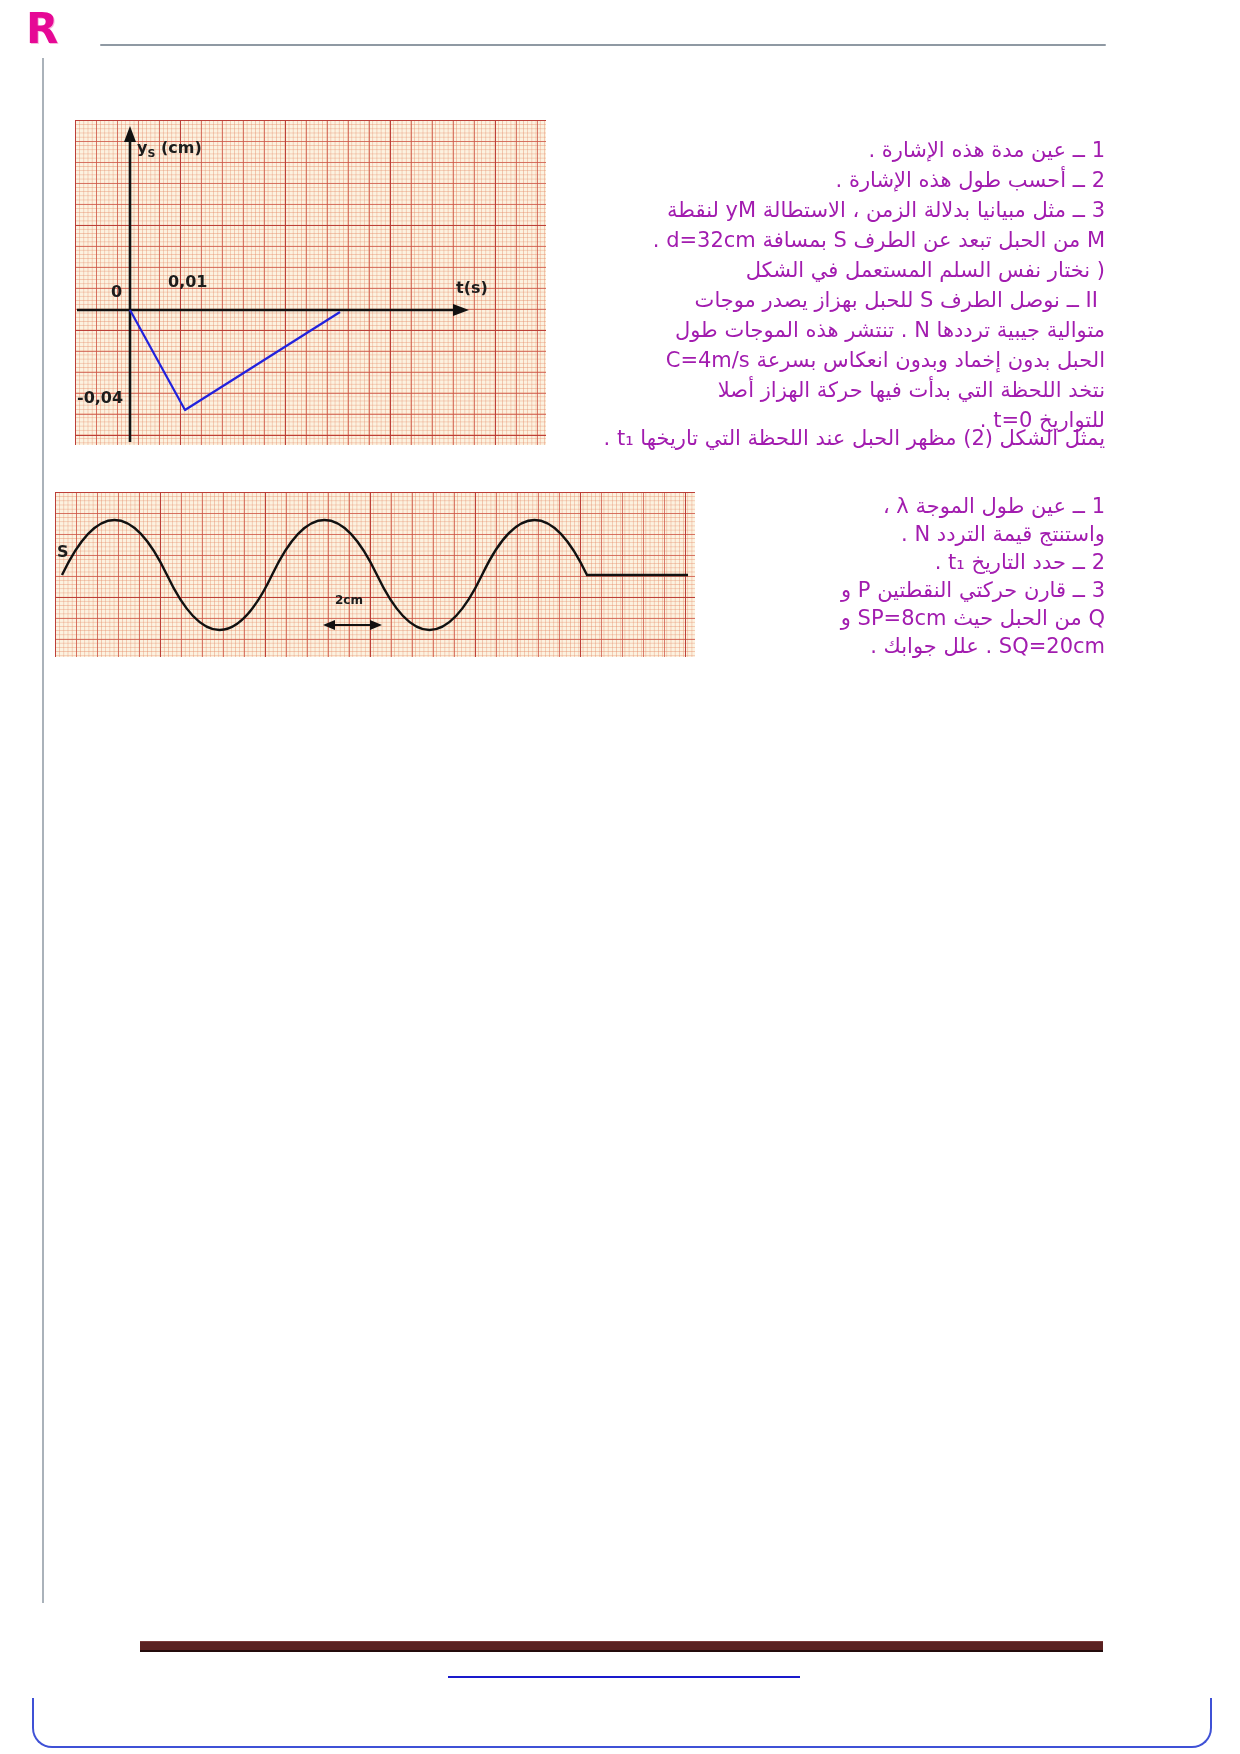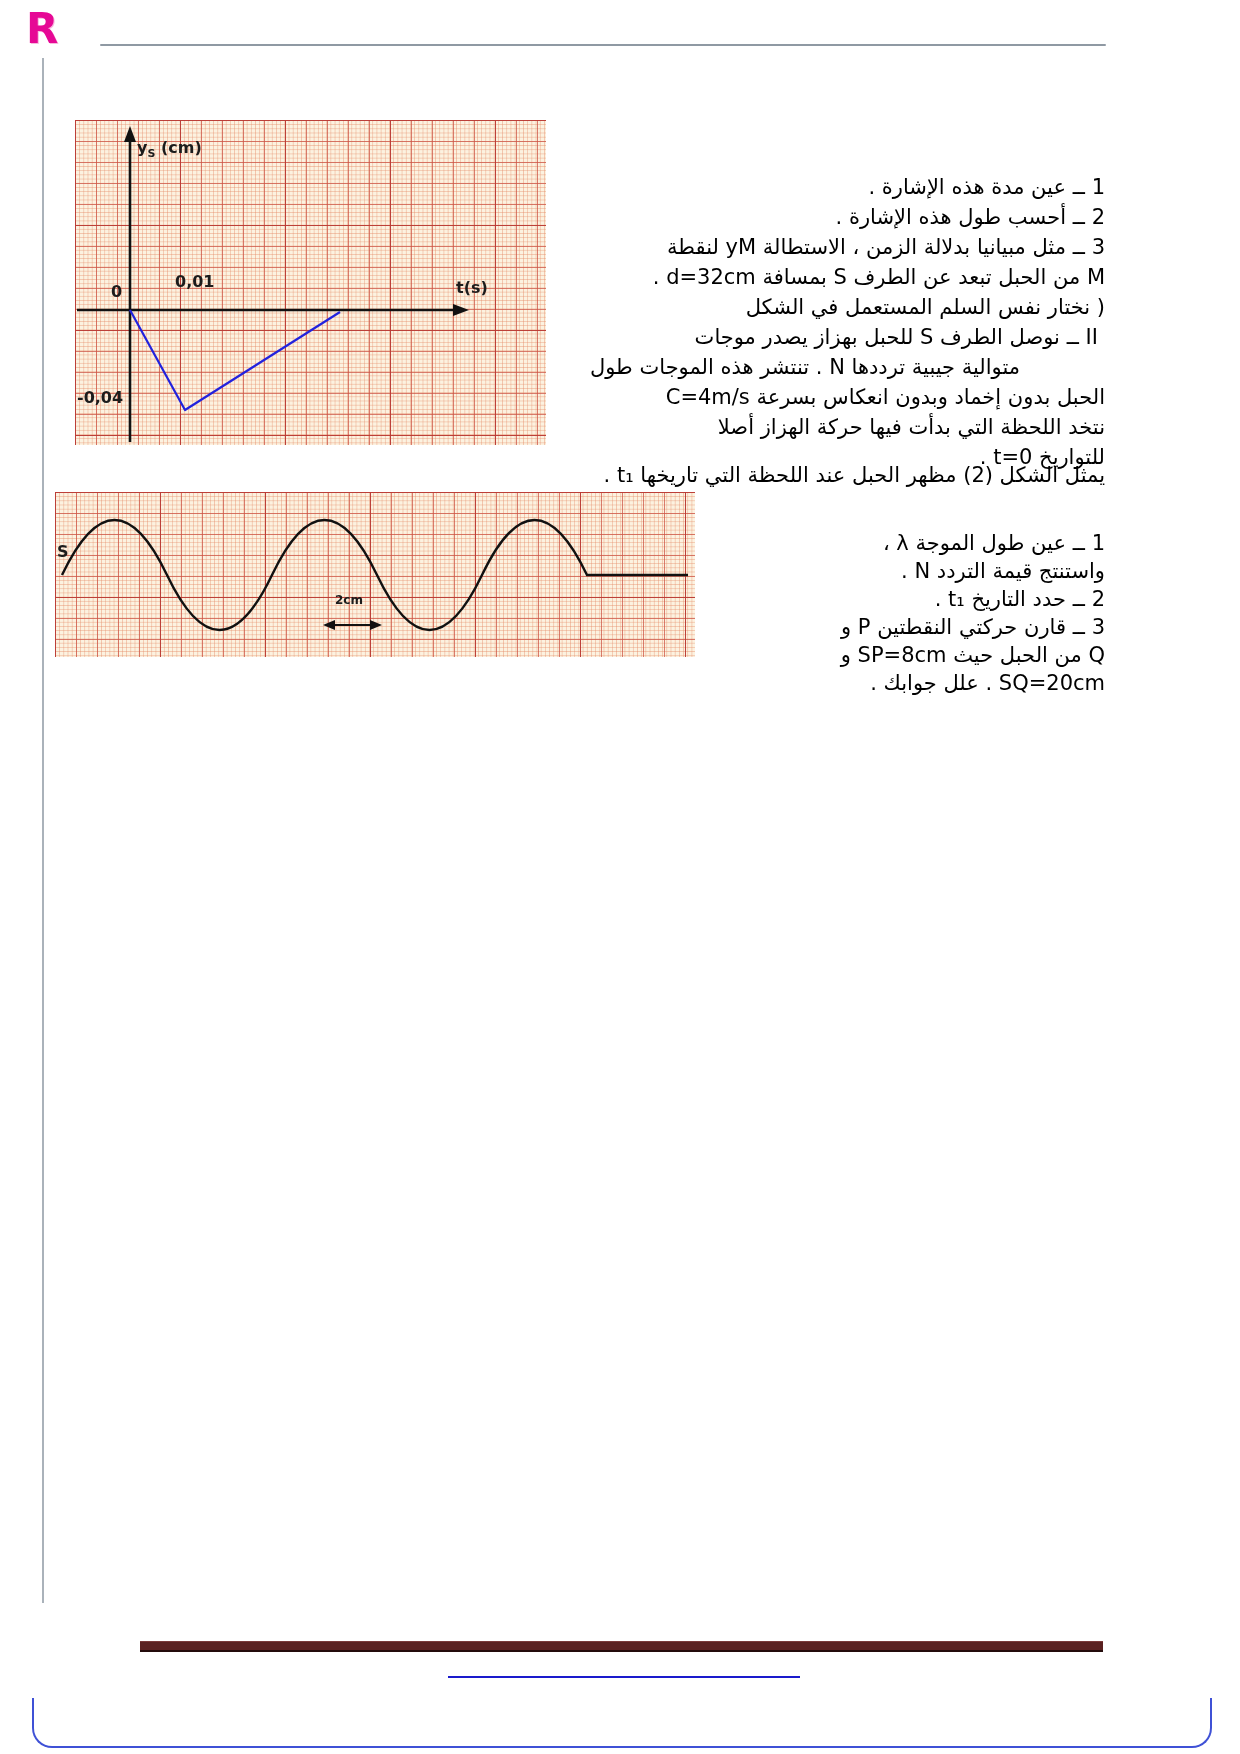--- a/index.html
+++ b/index.html
@@ -35,21 +35,21 @@
     background-size:105px 105px,105px 105px,21px 21px,21px 21px,4.2px 4.2px,4.2px 4.2px;
   }
   .graph-paper svg{position:absolute;left:0;top:0;}
   .glabel{
     position:absolute;font-weight:bold;font-size:16px;color:#1c1c1c;white-space:nowrap;
   }
   .glabel sub{font-size:11px;}
   
   .txt{
     position:absolute;direction:rtl;text-align:right;white-space:nowrap;
-    font-size:21px;color:#000000;line-height:28px;margin-top:37px;
+    font-size:21px;color:#a21caf;line-height:28px;
   }
   .footer-bar{
     left:140px;top:1641px;width:963px;height:8px;
     background:#5a2121;border-bottom:2px solid #240c0c;border-top:1px solid #7a3a3a;
   }
   .footer-underline{
     left:448px;top:1676px;width:352px;height:2px;background:#1a1acc;
   }
 </style>
 </head>
@@ -71,21 +71,21 @@
     <polygon points="394,190 378,184 378,196" fill="#111111"></polygon>
 
     <polyline points="55,190 110,290 265,192" fill="none" stroke="#2222dd" stroke-width="2.2" stroke-linejoin="round"></polyline>
   </svg>
   <div class="glabel" style="left:62px;top:18px;">
     <span>y</span><sub>S</sub>
     <span>(cm)</span>
   </div>
   <div class="glabel" style="left:350px;top:158px;padding-left:31px;">t(s)</div>
   <div class="glabel" style="left:36px;top:162px;">0</div>
-  <div class="glabel" style="left:100px;top:152px;">0,01</div>
+  <div class="glabel" style="left:93px;top:152px;">0,01</div>
   <div class="glabel" style="left:2px;top:268px;">-0,04</div>
 </div>
 
 <div class="graph-paper" style="left:55px;top:492px;width:640px;height:165px;">
   <svg width="640" height="165" viewBox="0 0 640 165">
 
     <path d="M 7,83 Q 59.5,-27 112,83 Q 164.5,193 217,83 Q 269.5,-27 322,83 Q 374.5,193 427,83 Q 479.5,-27 532,83 L 633,83" fill="none" stroke="#111111" stroke-width="2.4"></path>
 
     <line x1="276" y1="133" x2="319" y2="133" stroke="#111111" stroke-width="2.2"></line>
     <polygon points="268,133 280,128 280,138" fill="#111111"></polygon>
@@ -94,21 +94,21 @@
   <div class="glabel" style="left:2px;top:50px;">S</div>
   <div class="glabel" style="left:280px;top:101px;font-size:12px;">2cm</div>
 </div>
 
 <div class="txt" style="right:135px;top:136px;width:600px;">1 ــ عين مدة هذه الإشارة .</div>
 <div class="txt" style="right:135px;top:166px;width:600px;">2 ــ أحسب طول هذه الإشارة .</div>
 <div class="txt" style="right:135px;top:196px;width:600px;text-align:right;">3 ــ مثل مبيانيا بدلالة الزمن ، الاستطالة yM لنقطة</div>
 <div class="txt" style="right:135px;top:226px;width:600px;">M من الحبل تبعد عن الطرف S بمسافة d=32cm .</div>
 <div class="txt" style="right:135px;top:256px;width:600px;">( نختار نفس السلم المستعمل في الشكل</div>
 <div class="txt" style="right:142px;top:286px;width:600px;">II ــ نوصل الطرف S للحبل بهزاز يصدر موجات</div>
-<div class="txt" style="right:135px;top:316px;width:600px;text-align:center;">متوالية جيبية ترددها N . تنتشر هذه الموجات طول</div>
+<div class="txt" style="right:135px;top:316px;width:600px;">متوالية جيبية ترددها N . تنتشر هذه الموجات طول</div>
 <div class="txt" style="right:135px;top:346px;width:600px;">الحبل بدون إخماد وبدون انعكاس بسرعة C=4m/s</div>
 <div class="txt" style="right:135px;top:376px;width:600px;">نتخد اللحظة التي بدأت فيها حركة الهزاز أصلا</div>
 <div class="txt" style="right:135px;top:406px;width:600px;">للتواريخ t=0 .</div>
 
 <div class="txt" style="right:135px;top:424px;width:660px;">يمثل الشكل (2) مظهر الحبل عند اللحظة التي تاريخها t₁ .</div>
 
 <div class="txt" style="right:135px;top:492px;width:400px;">1 ــ عين طول الموجة λ ،</div>
 <div class="txt" style="right:135px;top:520px;width:400px;">واستنتج قيمة التردد N .</div>
 <div class="txt" style="right:135px;top:548px;width:400px;">2 ــ حدد التاريخ t₁ .</div>
 <div class="txt" style="right:135px;top:576px;width:400px;">3 ــ قارن حركتي النقطتين P و</div>

